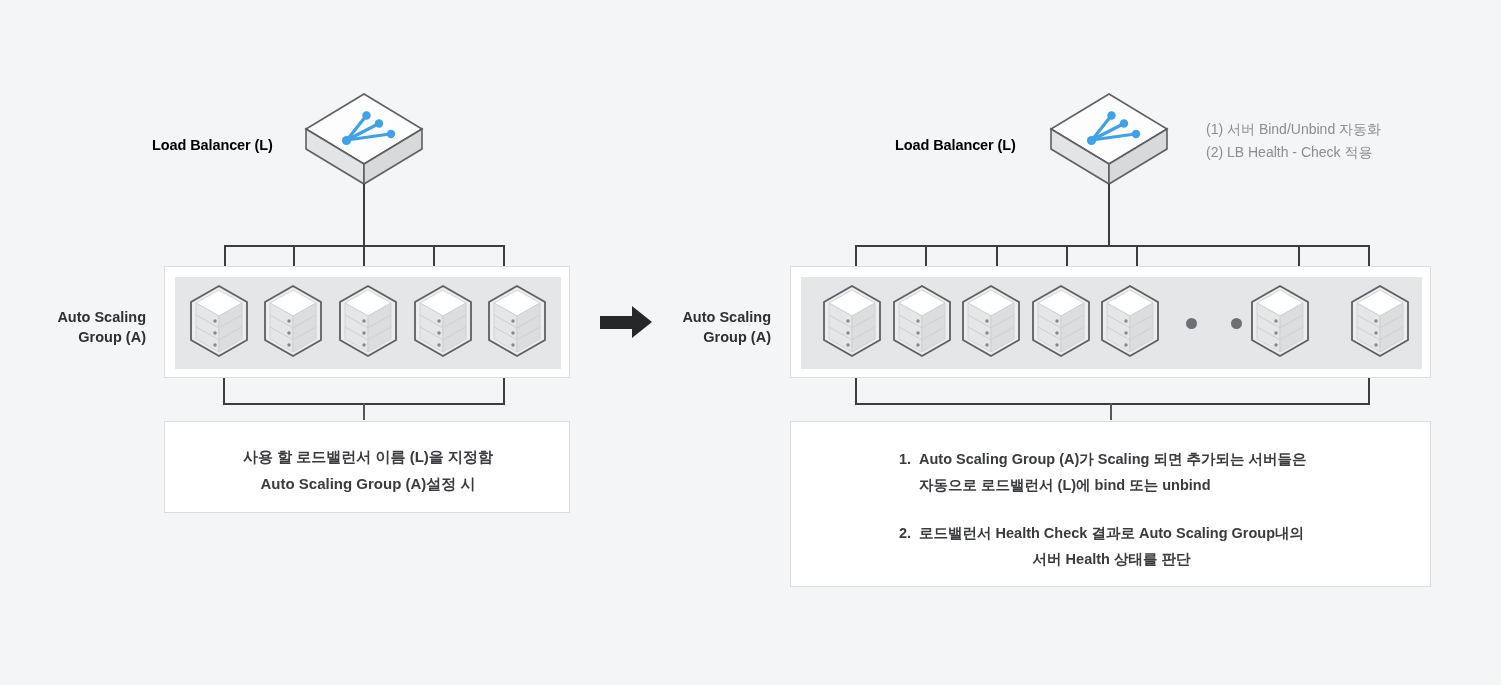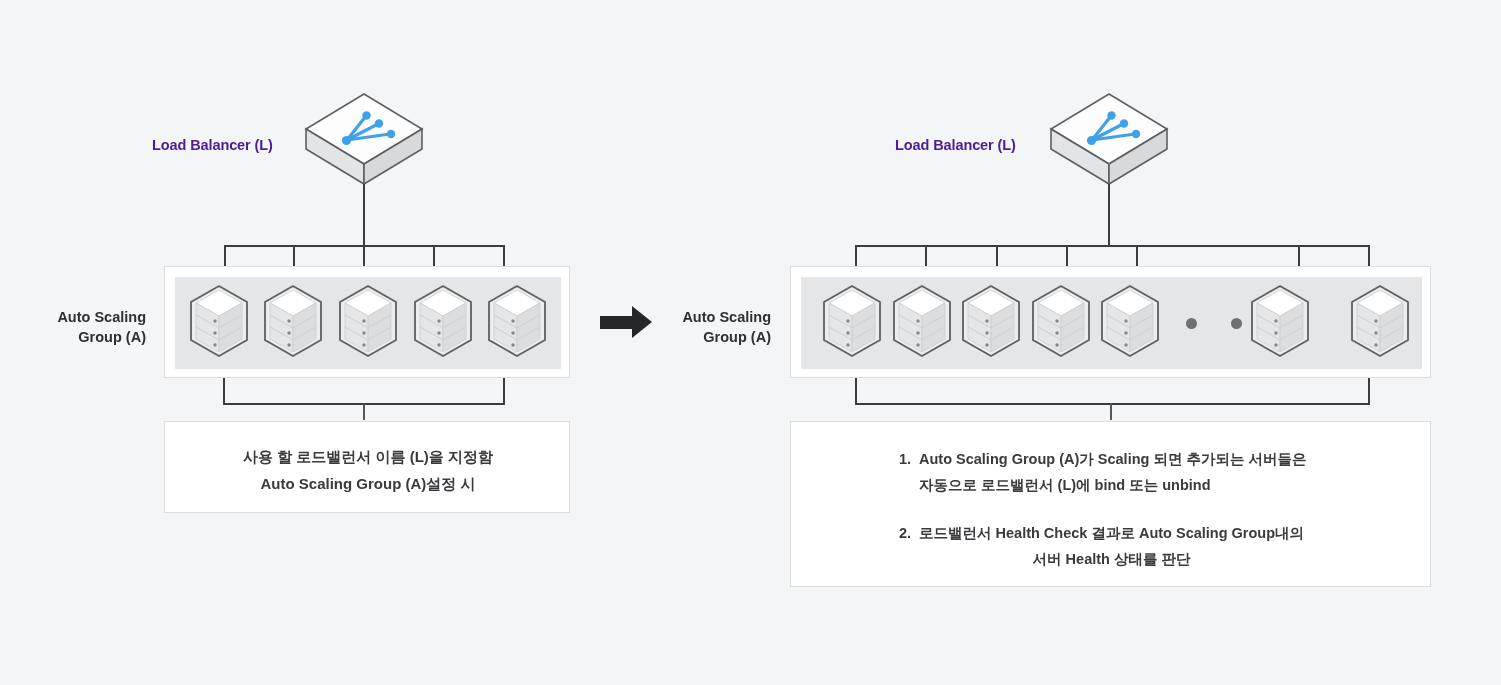--- a/index.html
+++ b/index.html
@@ -18,21 +18,21 @@
     inset: 0;
     width: 1501px;
     height: 685px;
   }
   .abs { position: absolute; }
 
   
   .lbl-lb {
     font-size: 14.5px;
     font-weight: bold;
-    color: #4c1d95;
+    color: #000000;
     letter-spacing: -0.1px;
     white-space: nowrap;
   }
   .lbl-asg {
     font-size: 14.5px;
     font-weight: bold;
     color: #2f3033;
     line-height: 20px;
     text-align: right;
     white-space: nowrap;
@@ -250,20 +250,24 @@
         <line x1="43" y1="48" x2="74" y2="32"></line>
         <line x1="43" y1="48" x2="86" y2="42"></line>
       </g>
       <circle cx="42.5" cy="48.5" r="4.6" fill="#3fa2e8"></circle>
       <circle cx="62.5" cy="23.5" r="4.2" fill="#3fa2e8"></circle>
       <circle cx="75" cy="31.5" r="4.2" fill="#3fa2e8"></circle>
       <circle cx="87" cy="42" r="4.2" fill="#3fa2e8"></circle>
     </svg>
   </div>
 
+  <div class="abs note-list" style="left:1206px; top:118px;">
+    <div>(1) 서버 Bind/Unbind 자동화</div>
+    <div>(2) LB Health - Check 적용</div>
+  </div>
 
   <div class="abs vline" style="left:1108px; top:184px; height:62px;"></div>
 
   <div class="abs hline" style="left:855px; top:245px; width:513px;"></div>
 
   <div class="abs vline" style="left:855px;  top:245px; height:22px;"></div>
   <div class="abs vline" style="left:925px;  top:245px; height:22px;"></div>
   <div class="abs vline" style="left:996px;  top:245px; height:22px;"></div>
   <div class="abs vline" style="left:1066px; top:245px; height:22px;"></div>
   <div class="abs vline" style="left:1136px; top:245px; height:22px;"></div>

